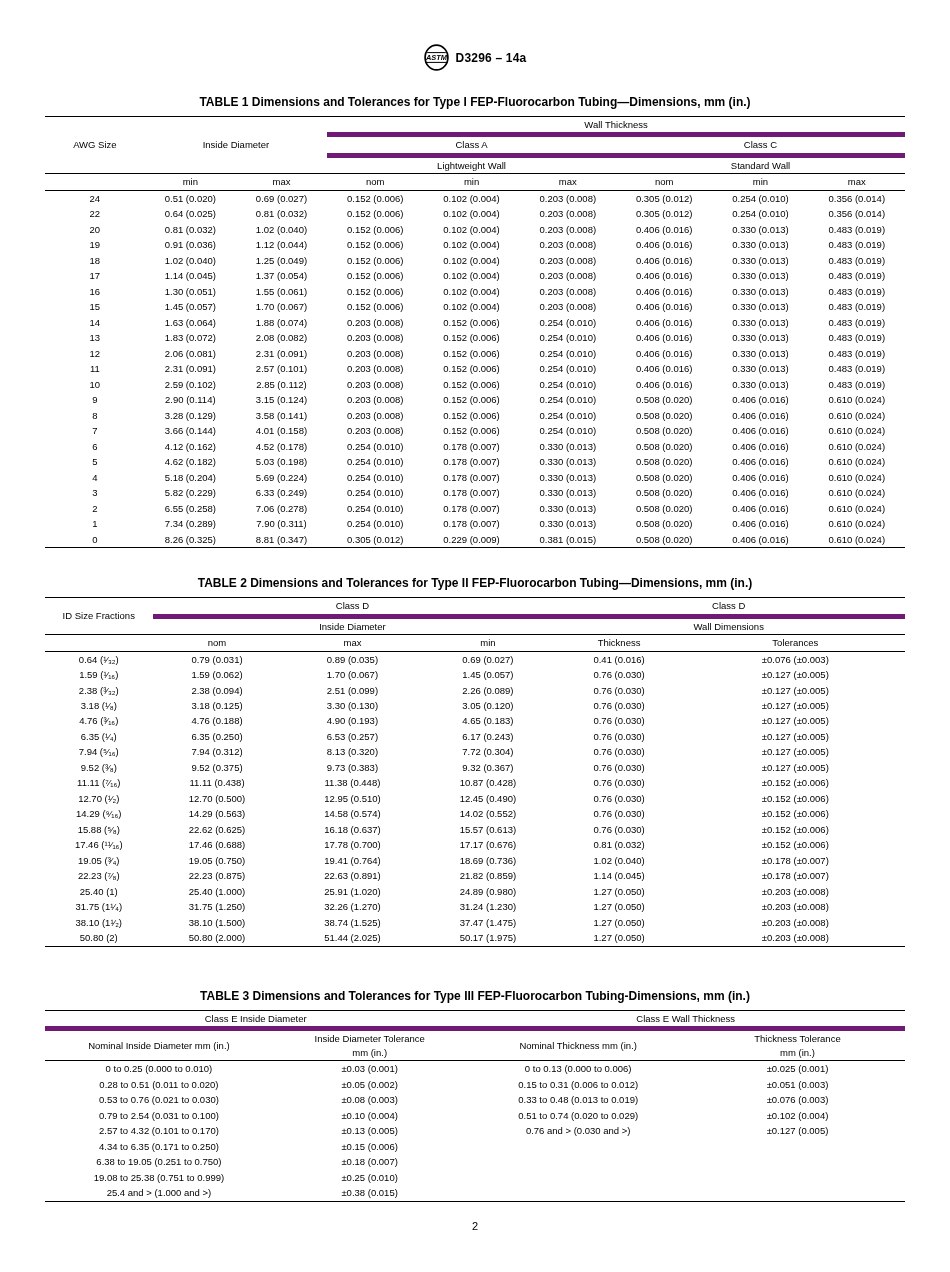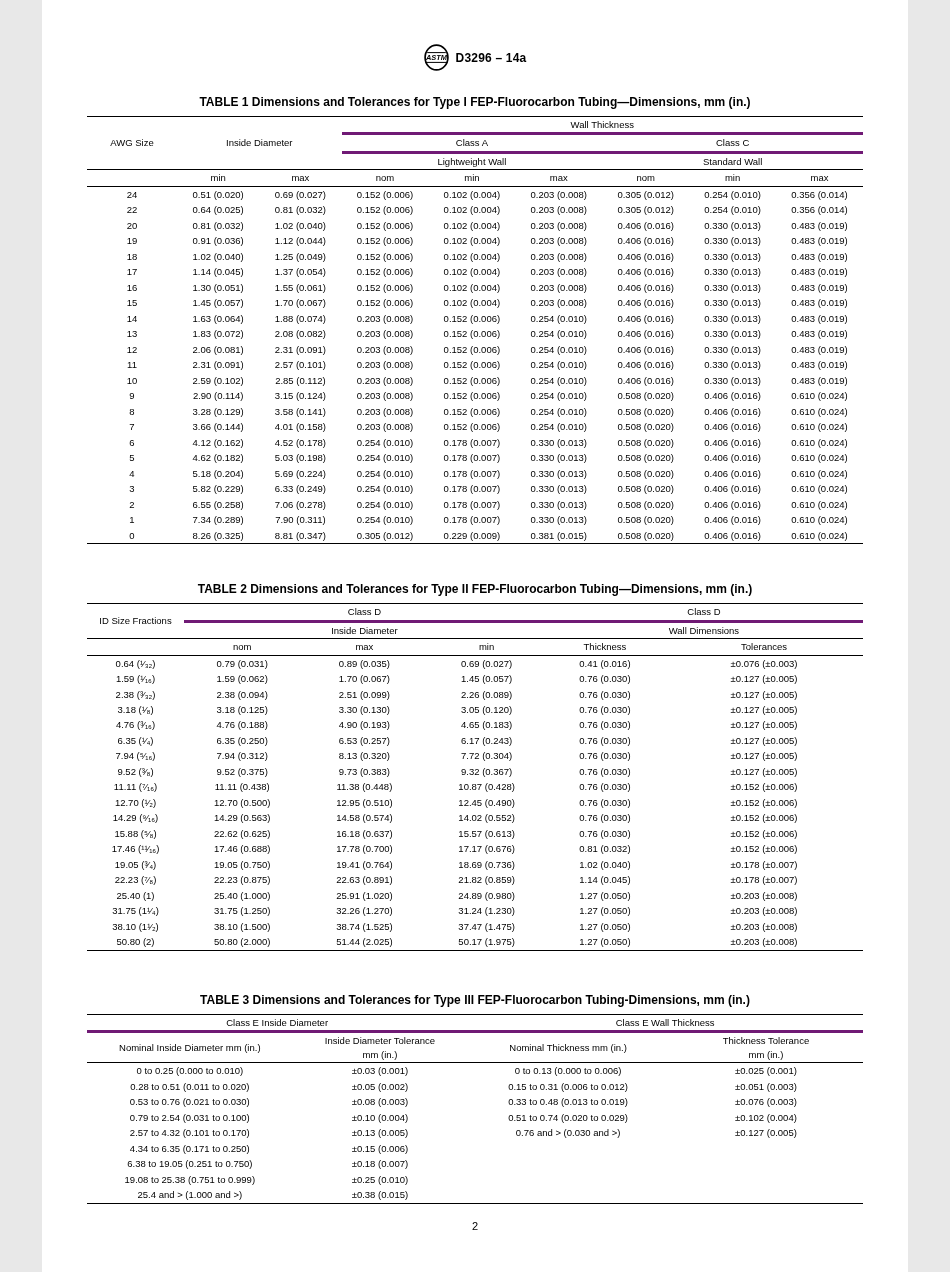--- a/index.html
+++ b/index.html
@@ -1,18 +1,18 @@
 <!DOCTYPE html>
 <html><head>
 <meta charset="utf-8">
 <style>
   * { box-sizing: border-box; }
   html, body { margin: 0; padding: 0; background: #e8e8e8; }
   .page {
-    width: 866px;
+    width: 950px;
     height: 1272px;
     margin: 0 auto;
     background: #ffffff;
     position: relative;
     font-family: "Liberation Sans", sans-serif;
     color: #000;
   }
   .content { padding: 44px 45px 0 45px; }
 
   .doc-header {
@@ -24,38 +24,38 @@
   }
   .doc-code { font-size: 12px; font-weight: bold; letter-spacing: 0.2px; }
   .logo svg { display: block; }
 
   .tbl-title {
     font-size: 12px;
     font-weight: bold;
     text-align: center;
     margin: 0 0 7px 0;
   }
-  .section-t2 { margin-top: 38px; }
+  .section-t2 { margin-top: 28px; }
   .section-t3 { margin-top: 42px; }
 
   table.data {
     width: 100%;
     border-collapse: collapse;
     border-top: 1px solid #000;
     border-bottom: 1px solid #000;
     font-size: 9.5px;
   }
   table.data th, table.data td {
     font-weight: normal;
     padding: 1px 3px;
     text-align: center;
     vertical-align: middle;
     line-height: 1.42;
   }
-  .bb { border-bottom: 3px solid #701a75; }
+  .bb { border-bottom: 5px solid #701a75; }
   tr.rule th { border-top: 1px solid #000; border-bottom: 1px solid #000; }
   tr.rule-b th { border-bottom: 1px solid #000; }
   .prewrap { white-space: pre-line; }
 
   .page-number {
     position: absolute;
     bottom: 40px;
     left: 0;
     right: 0;
     text-align: center;

